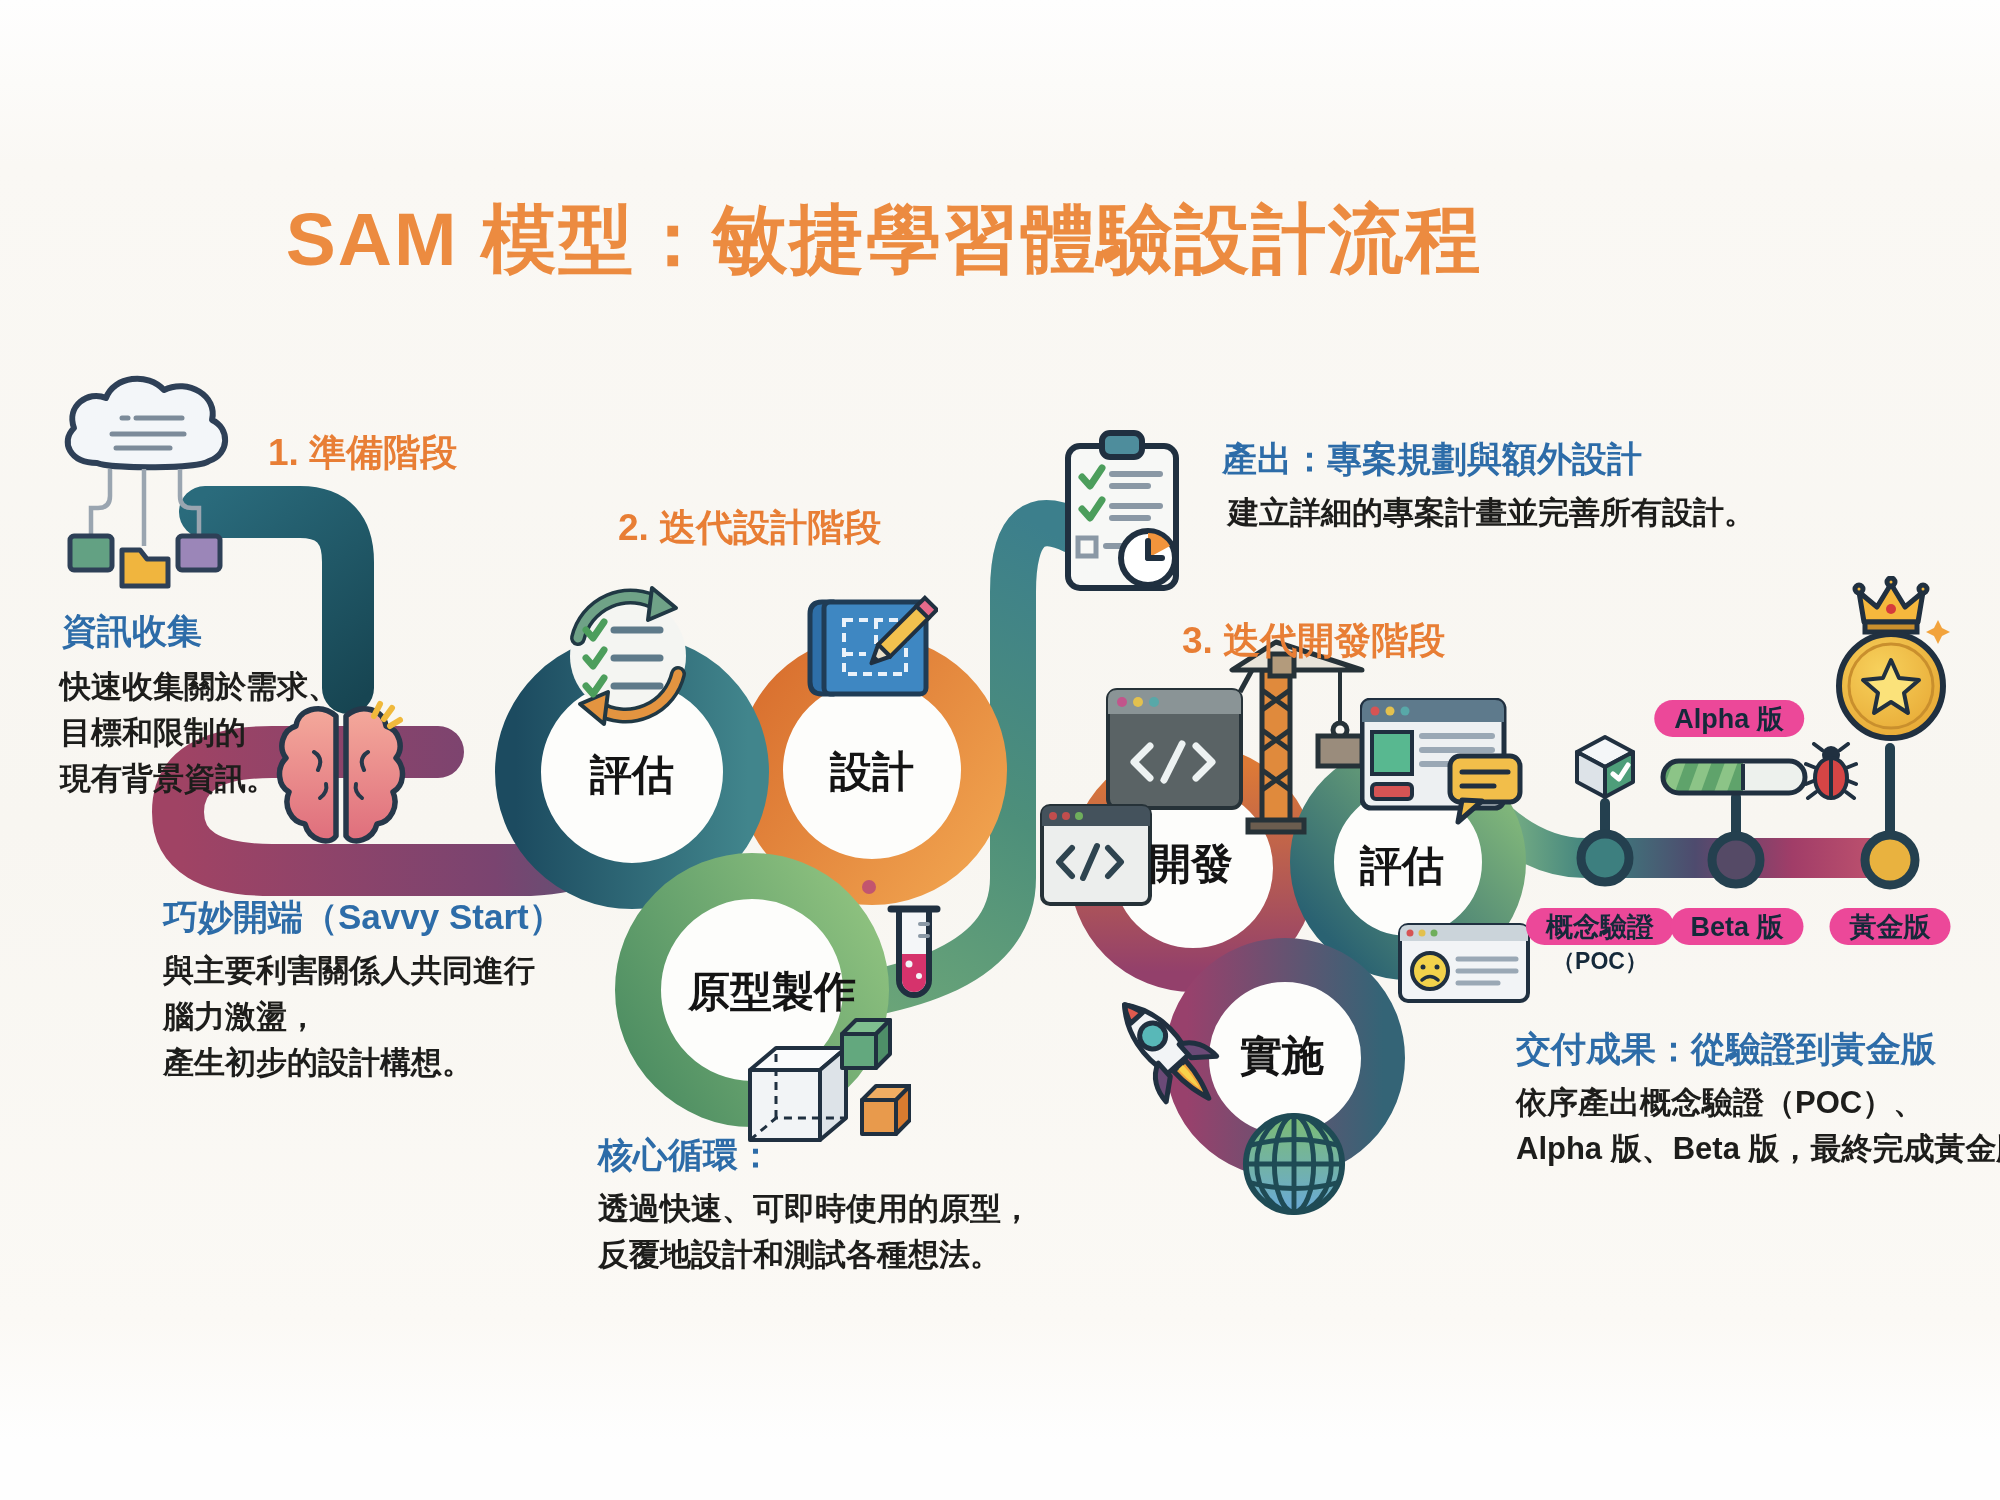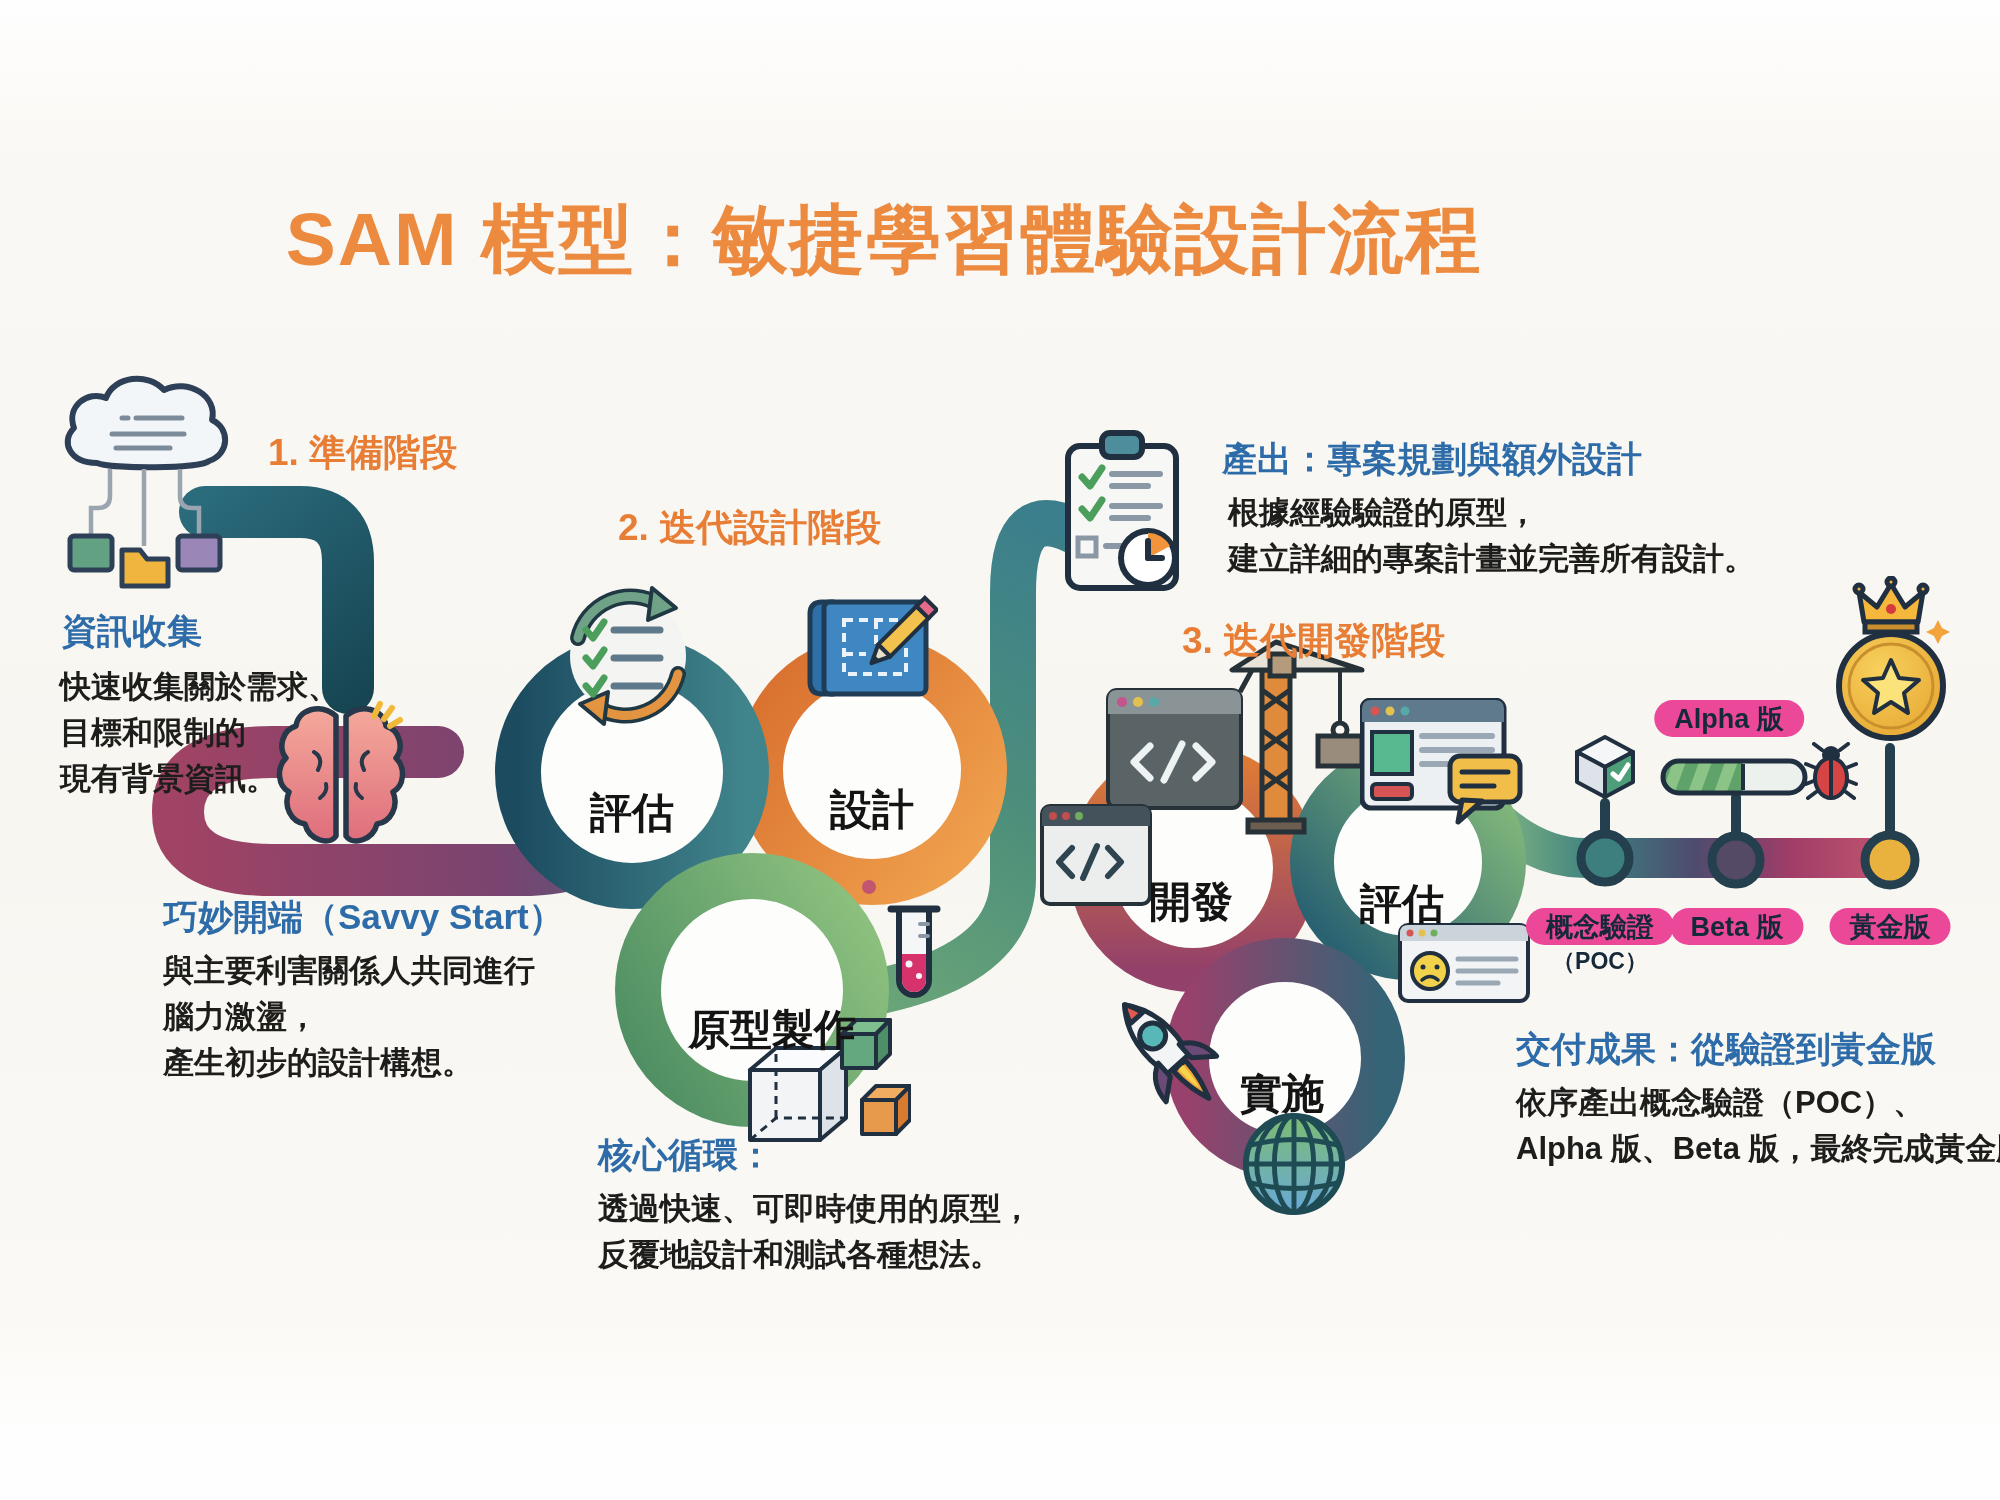--- a/index.html
+++ b/index.html
@@ -12,21 +12,21 @@
     background:linear-gradient(180deg,#fefefe 0%,#faf8f4 11%,#f8f6f1 55%,#fbf9f5 88%,#fefefe 96%);
   }
   svg.ribbons{position:absolute;left:0;top:0;z-index:1;}
   .icon{position:absolute;z-index:2;}
   .txt{position:absolute;z-index:3;white-space:nowrap;}
   .title{left:0;top:190px;width:1768px;text-align:center;font-size:75px;font-weight:700;color:#ec8b40;letter-spacing:2px;}
   .h-orange{font-size:37px;font-weight:700;color:#e87e35;}
   .h-blue{font-size:35px;font-weight:700;color:#2d6ca8;}
   .body-text{font-size:31px;line-height:46px;font-weight:600;color:#1d1d1b;}
   .body-text span{display:block;}
-  .node-label{font-size:42px;font-weight:700;color:#141414;transform:translate(-50%,-50%);margin-top:38px;}
+  .node-label{font-size:42px;font-weight:700;color:#141414;transform:translate(-50%,-50%);}
   .pill{height:37px;padding:0 20px;border-radius:19px;background:#ec4899;color:#15293a;
     font-size:27px;font-weight:700;display:flex;align-items:center;justify-content:center;
     transform:translateX(-50%);}
   .pill-sub{font-size:23px;font-weight:700;color:#15293a;transform:translateX(-50%);}
   .dot{position:absolute;border-radius:50%;z-index:2;}
 </style>
 </head>
 <body>
 <div class="stage"></div>
 
@@ -444,21 +444,20 @@
 <div class="txt node-label" style="left:872px;top:772px">設計</div>
 <div class="txt node-label" style="left:772px;top:992px">原型製作</div>
 <div class="txt h-blue" style="left:598px;top:1132px">核心循環：</div>
 <div class="txt body-text" style="left:598px;top:1186px">
   <span>透過快速、可即時使用的原型，</span>
   <span>反覆地設計和測試各種想法。</span>
 </div>
 
 <div class="txt h-blue" style="left:1222px;top:436px">產出：專案規劃與額外設計</div>
 <div class="txt body-text" style="left:1228px;top:490px">
-  <span>根據經驗驗證的原型，</span>
   <span>建立詳細的專案計畫並完善所有設計。</span>
 </div>
 
 <div class="txt h-orange" style="left:1182px;top:616px">3. 迭代開發階段</div>
 <div class="txt node-label" style="left:1191px;top:864px">開發</div>
 <div class="txt node-label" style="left:1402px;top:866px">評估</div>
 <div class="txt node-label" style="left:1282px;top:1056px">實施</div>
 
 <div class="txt pill" style="left:1729px;top:700px">Alpha 版</div>
 <div class="txt pill" style="left:1600px;top:908px">概念驗證</div>

